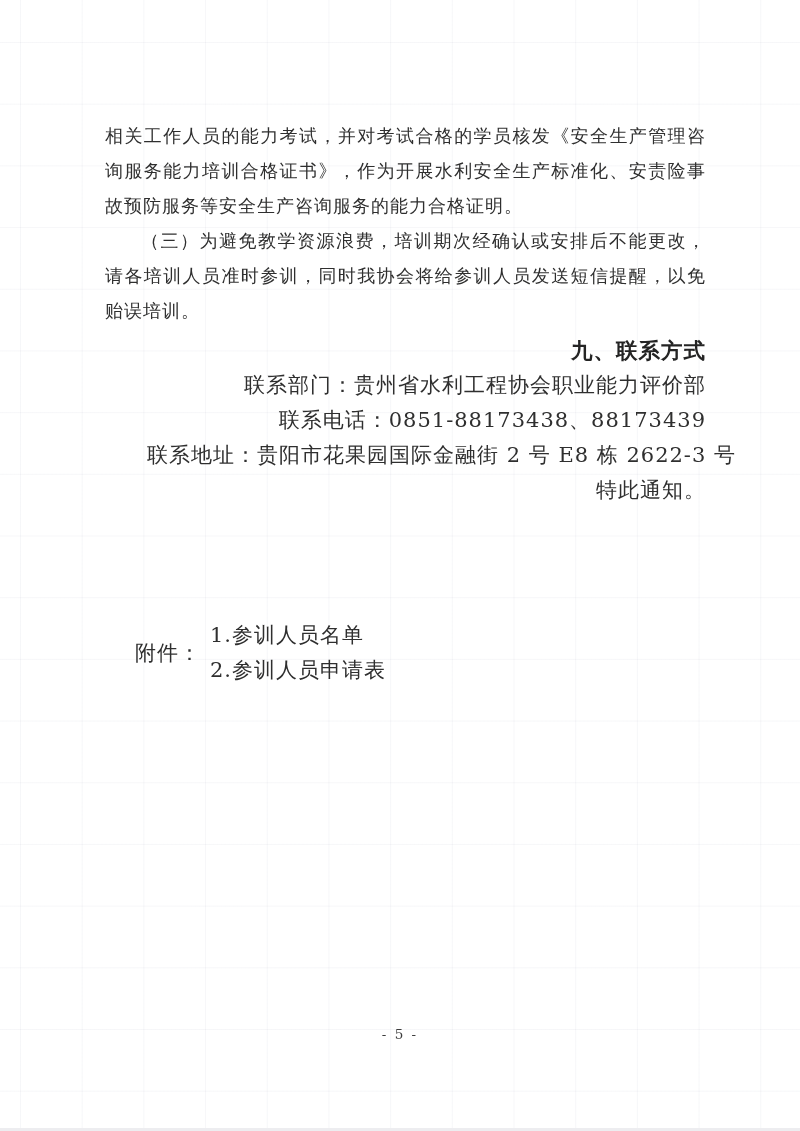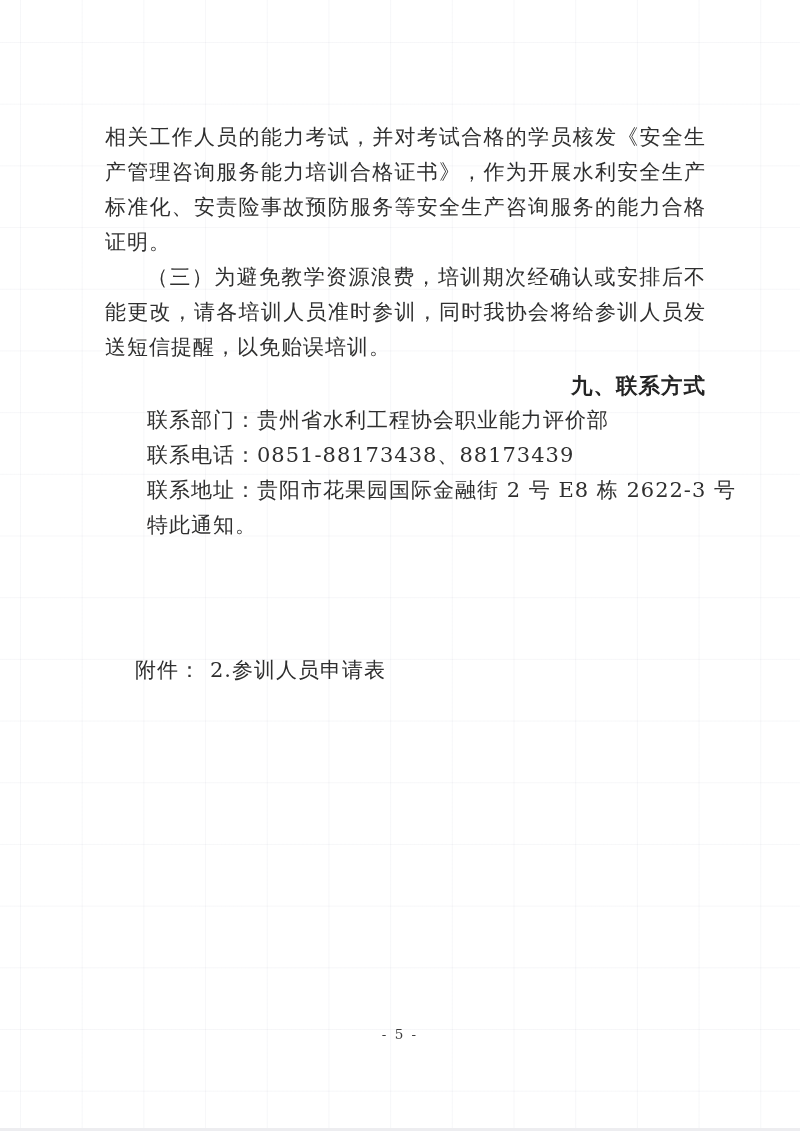--- a/index.html
+++ b/index.html
@@ -28,25 +28,26 @@
     background: #ededf0;
   }
   .body-text {
     position: absolute;
     top: 120px;
     left: 105px;
     width: 601px;
   }
   .para {
     margin: 0;
-    font-size: 21px;
+    font-size: 18px;
     line-height: 35px;
     letter-spacing: 1px;
     text-align: justify;
     text-justify: inter-ideograph;
+    font-family: Liberation Mono, monospace;
   }
   .para.indent {
     text-indent: 2em;
   }
   .section-heading {
     margin: 3px 0 0 0;
     font-family: "DejaVu Sans", sans-serif;
     font-weight: 700;
     font-size: 21.5px;
     line-height: 35px;
@@ -55,20 +56,21 @@
     text-indent: 2em;
     text-align: right;
   }
   .contact-line {
     margin: 0;
     font-size: 21px;
     line-height: 35px;
     letter-spacing: 1px;
     text-indent: 2em;
     white-space: pre;
+    text-align: right;
   }
   .attachment-block {
     margin: 110px 0 0 30px;
     display: flex;
     align-items: center;
     font-size: 21px;
     line-height: 35px;
     letter-spacing: 1px;
   }
   .attachment-items {
@@ -104,20 +106,21 @@
 
   <p class="contact-line">联系电话：0851-88173438、88173439</p>
 
   <p class="contact-line">联系地址：贵阳市花果园国际金融街 2 号 E8 栋 2622-3 号</p>
 
   <p class="contact-line">特此通知。</p>
 
   <div class="attachment-block">
     <span class="attachment-label">附件：</span>
     <div class="attachment-items">
+      <div class="attachment-item">1.参训人员名单</div>
       <div class="attachment-item">2.参训人员申请表</div>
     </div>
   </div>
 
 </div>
 
 <div class="page-number">- 5 -</div>
 
 <div class="page-edge-bottom"></div>
 

